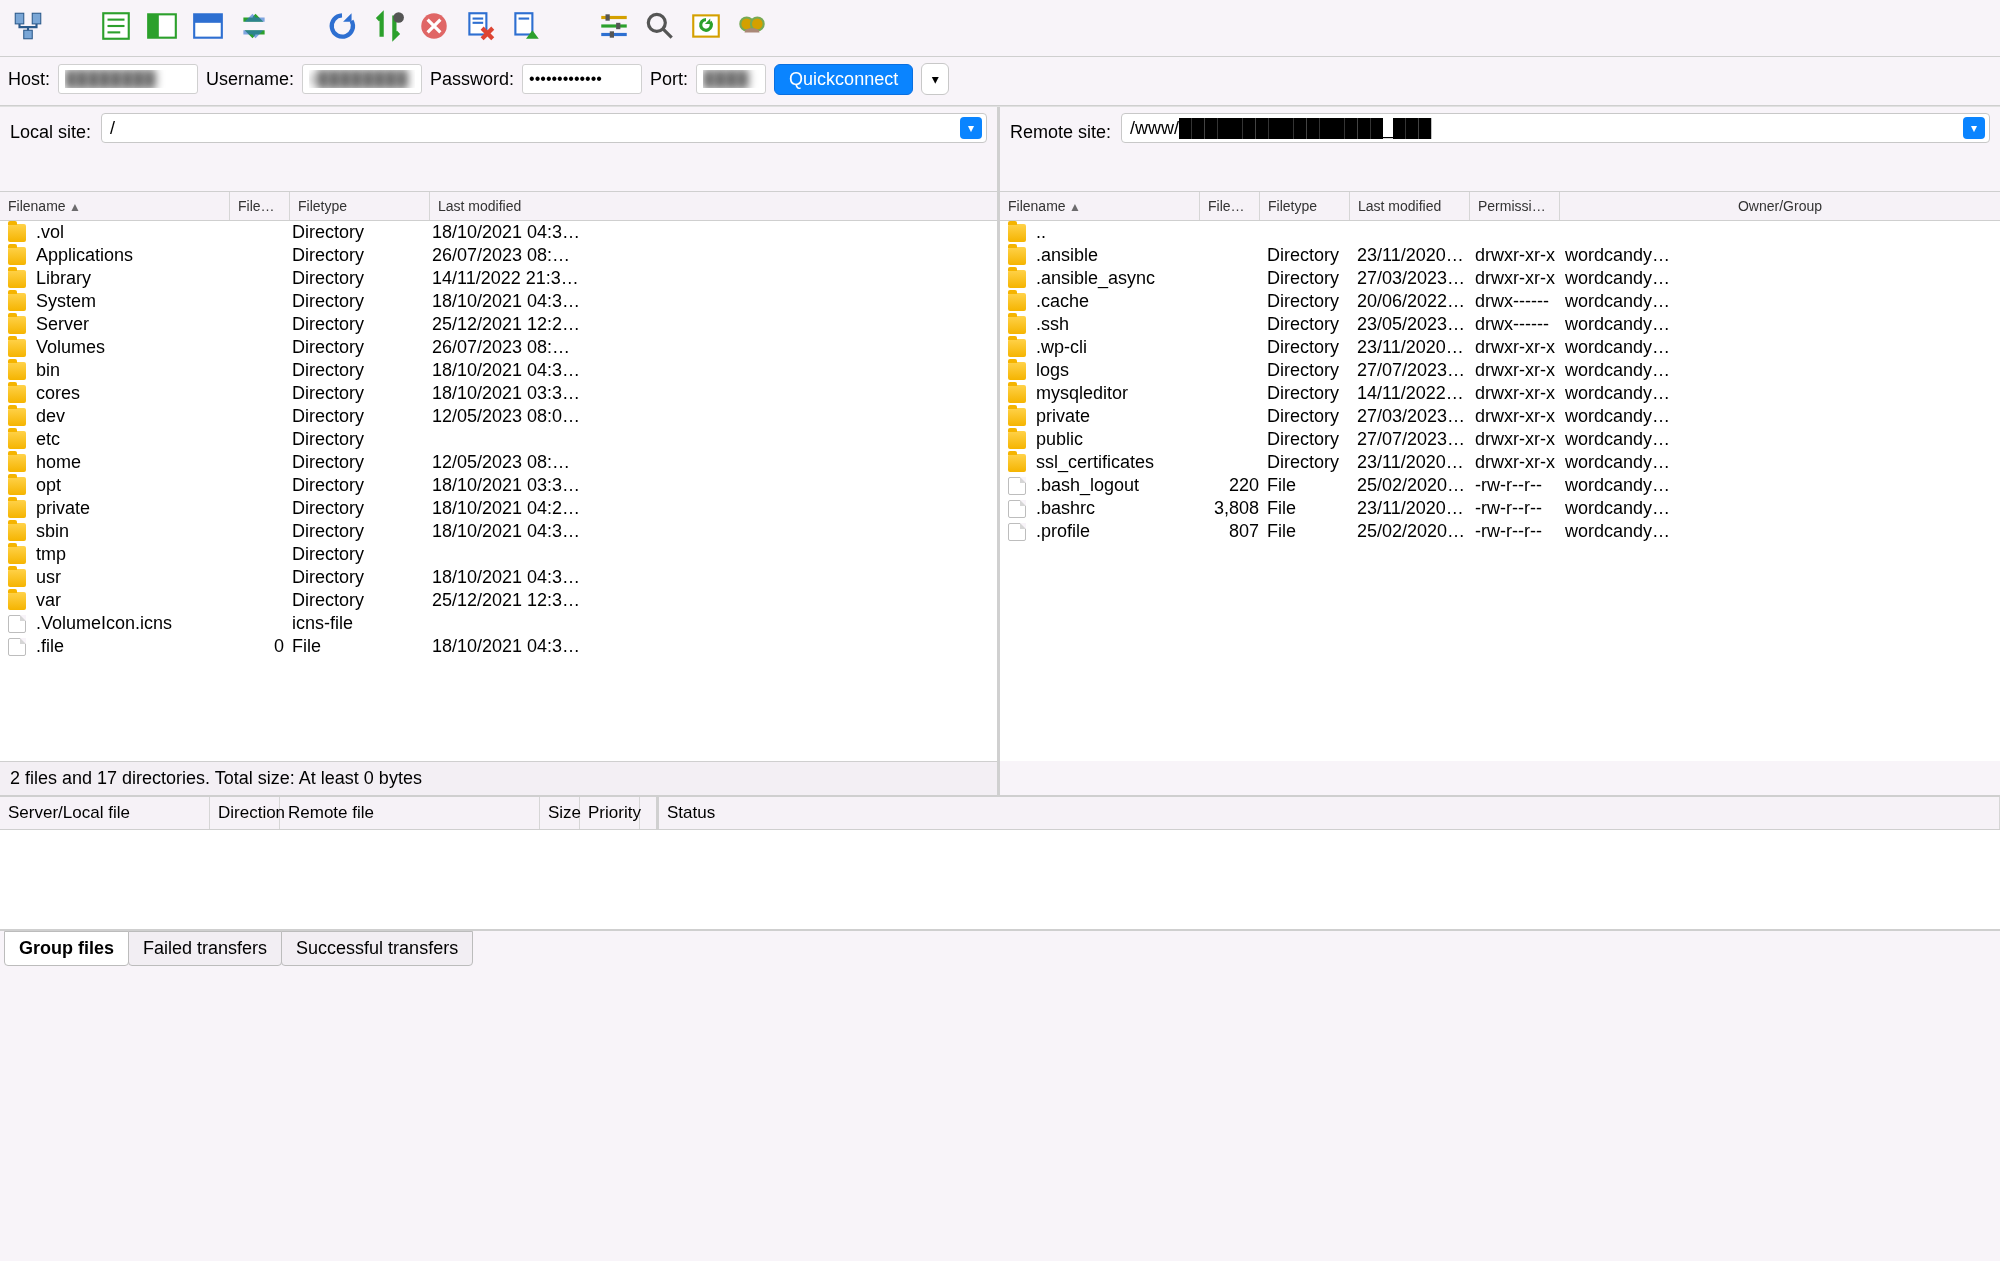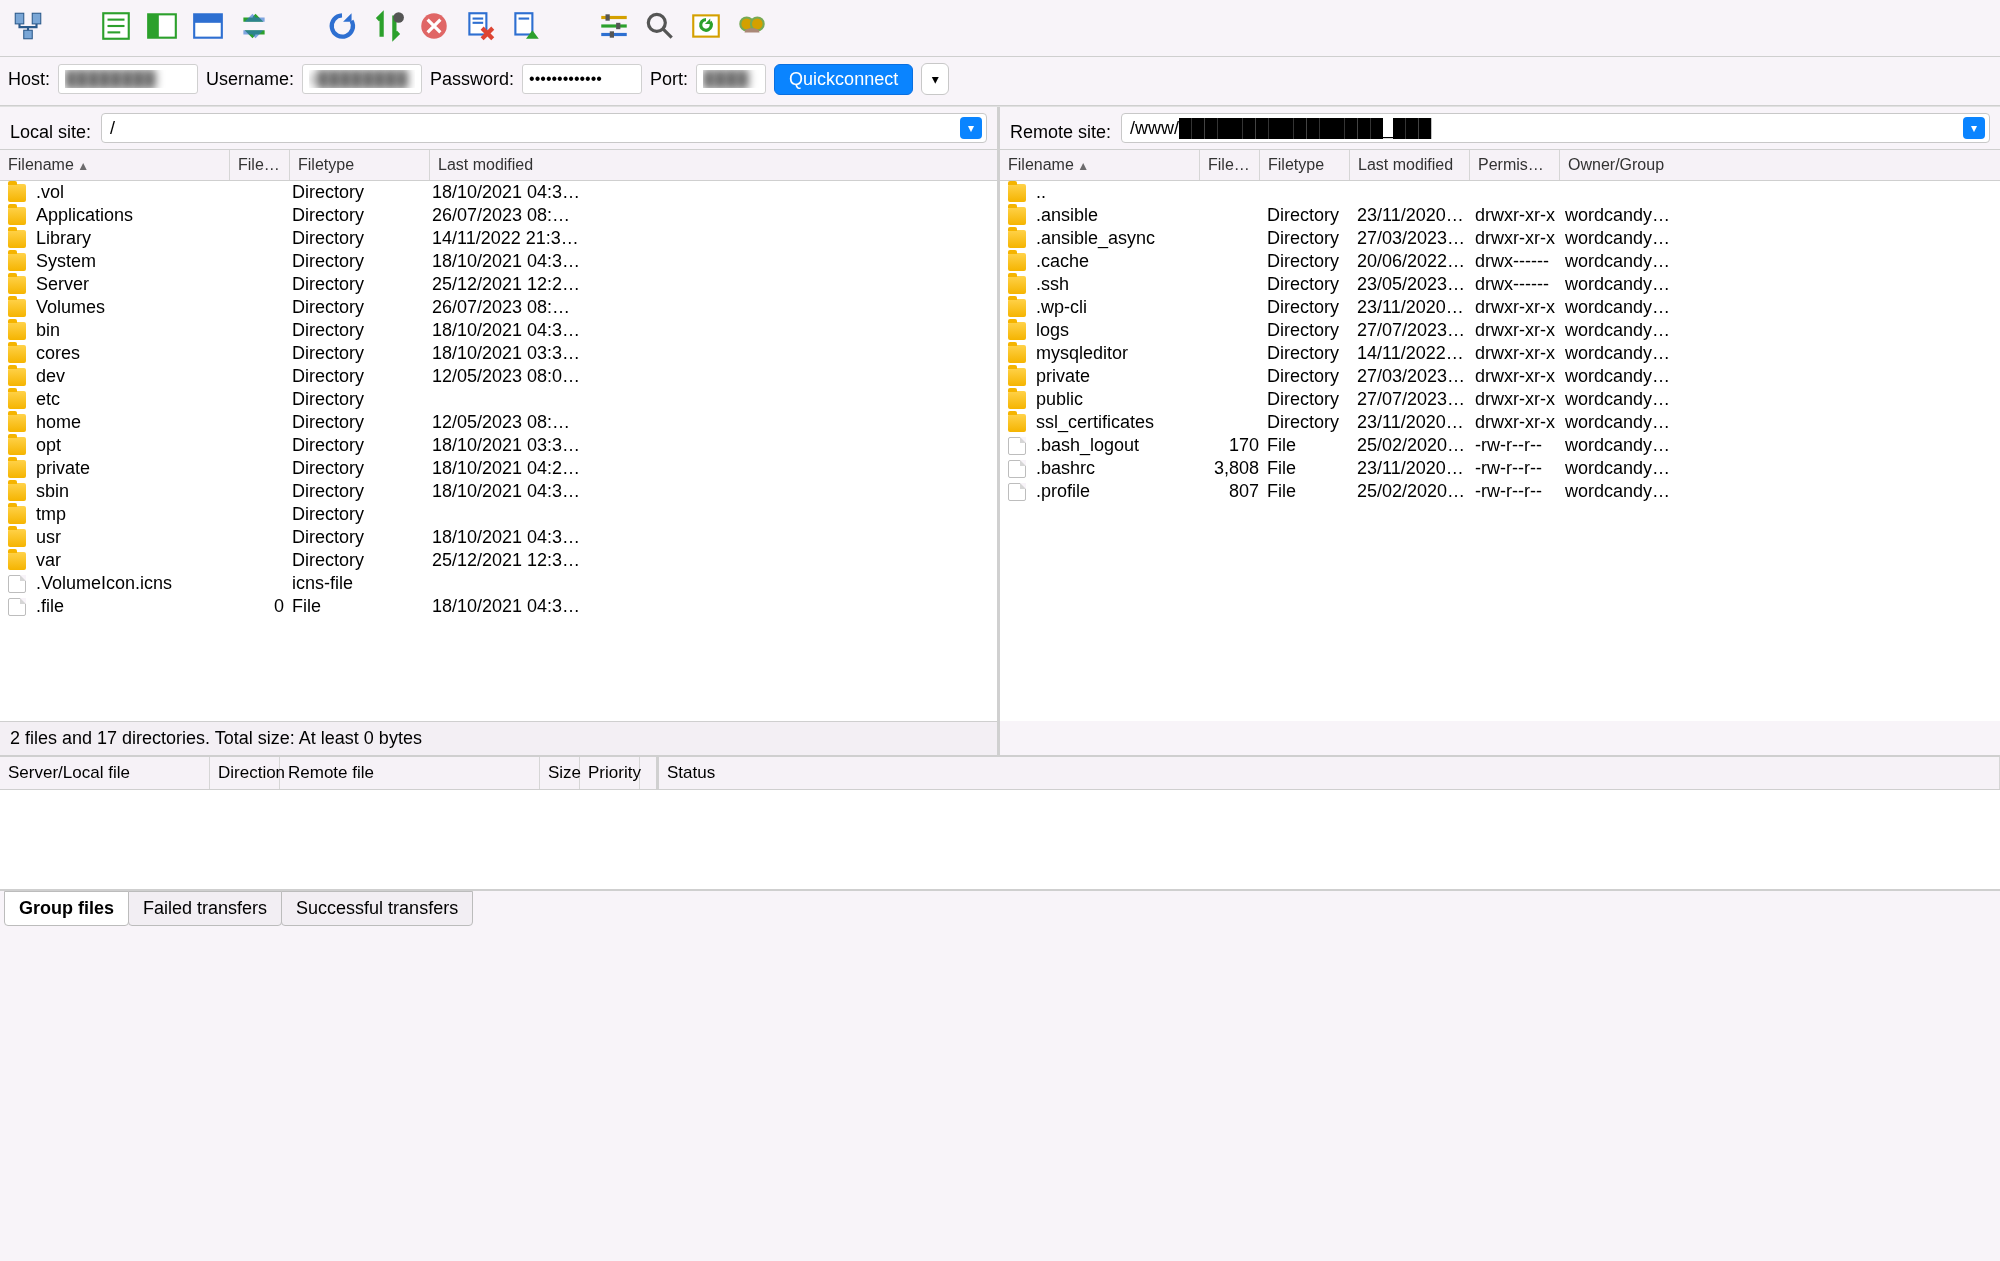--- a/index.html
+++ b/index.html
@@ -98,23 +98,24 @@
     color: #fff;
     display: inline-flex; align-items: center; justify-content: center;
     font-size: 12px;
   }
   
   .cols {
     display: flex;
     border-top: 1px solid #cfcfcf;
     border-bottom: 1px solid #cfcfcf;
     background: #f6f2f7;
-    font-size: 16px;
+    font-size: 14px;
     color: #333;
     user-select: none;
+    margin-top: 42px;
   }
   .cols .col {
     padding: 6px 8px;
     border-right: 1px solid #d6d6d6;
     white-space: nowrap;
     overflow: hidden;
     text-overflow: ellipsis;
   }
   .cols .col:last-child { border-right: none; }
   .sort-caret::after { content: " \25B2"; font-size: 12px; opacity: .7; }
@@ -122,21 +123,21 @@
   .lc-name { width: 230px; }
   .lc-size { width: 60px; text-align: right; }
   .lc-type { width: 140px; }
   .lc-mod  { flex: 1; }
   
   .rc-name { width: 200px; }
   .rc-size { width: 60px; text-align: right; }
   .rc-type { width: 90px; }
   .rc-mod  { width: 120px; }
   .rc-perm { width: 90px; }
-  .rc-og   { flex: 1; }
+  .rc-og   { flex: 1; text-align: center; }
   
   .flist {
     background: #fff;
     overflow-y: auto;
     height: 540px;
   }
   .frow {
     display: flex;
     align-items: center;
     font-size: 18px;
@@ -610,21 +611,21 @@
           <span class="cell" style="width:175px">ssl_certificates</span>
           <span class="cell num-right" style="width:56px"></span>
           <span class="cell" style="width:90px">Directory</span>
           <span class="cell" style="width:118px">23/11/2020 1…</span>
           <span class="cell" style="width:90px">drwxr-xr-x</span>
           <span class="cell" style="flex:1">wordcandy…</span>
         </div>
         <div class="frow">
           <span class="icon file"></span>
           <span class="cell" style="width:175px">.bash_logout</span>
-          <span class="cell num-right" style="width:56px">170</span>
+          <span class="cell num-right" style="width:56px">220</span>
           <span class="cell" style="width:90px">File</span>
           <span class="cell" style="width:118px">25/02/2020 1…</span>
           <span class="cell" style="width:90px">-rw-r--r--</span>
           <span class="cell" style="flex:1">wordcandy…</span>
         </div>
         <div class="frow">
           <span class="icon file"></span>
           <span class="cell" style="width:175px">.bashrc</span>
           <span class="cell num-right" style="width:56px">3,808</span>
           <span class="cell" style="width:90px">File</span>

